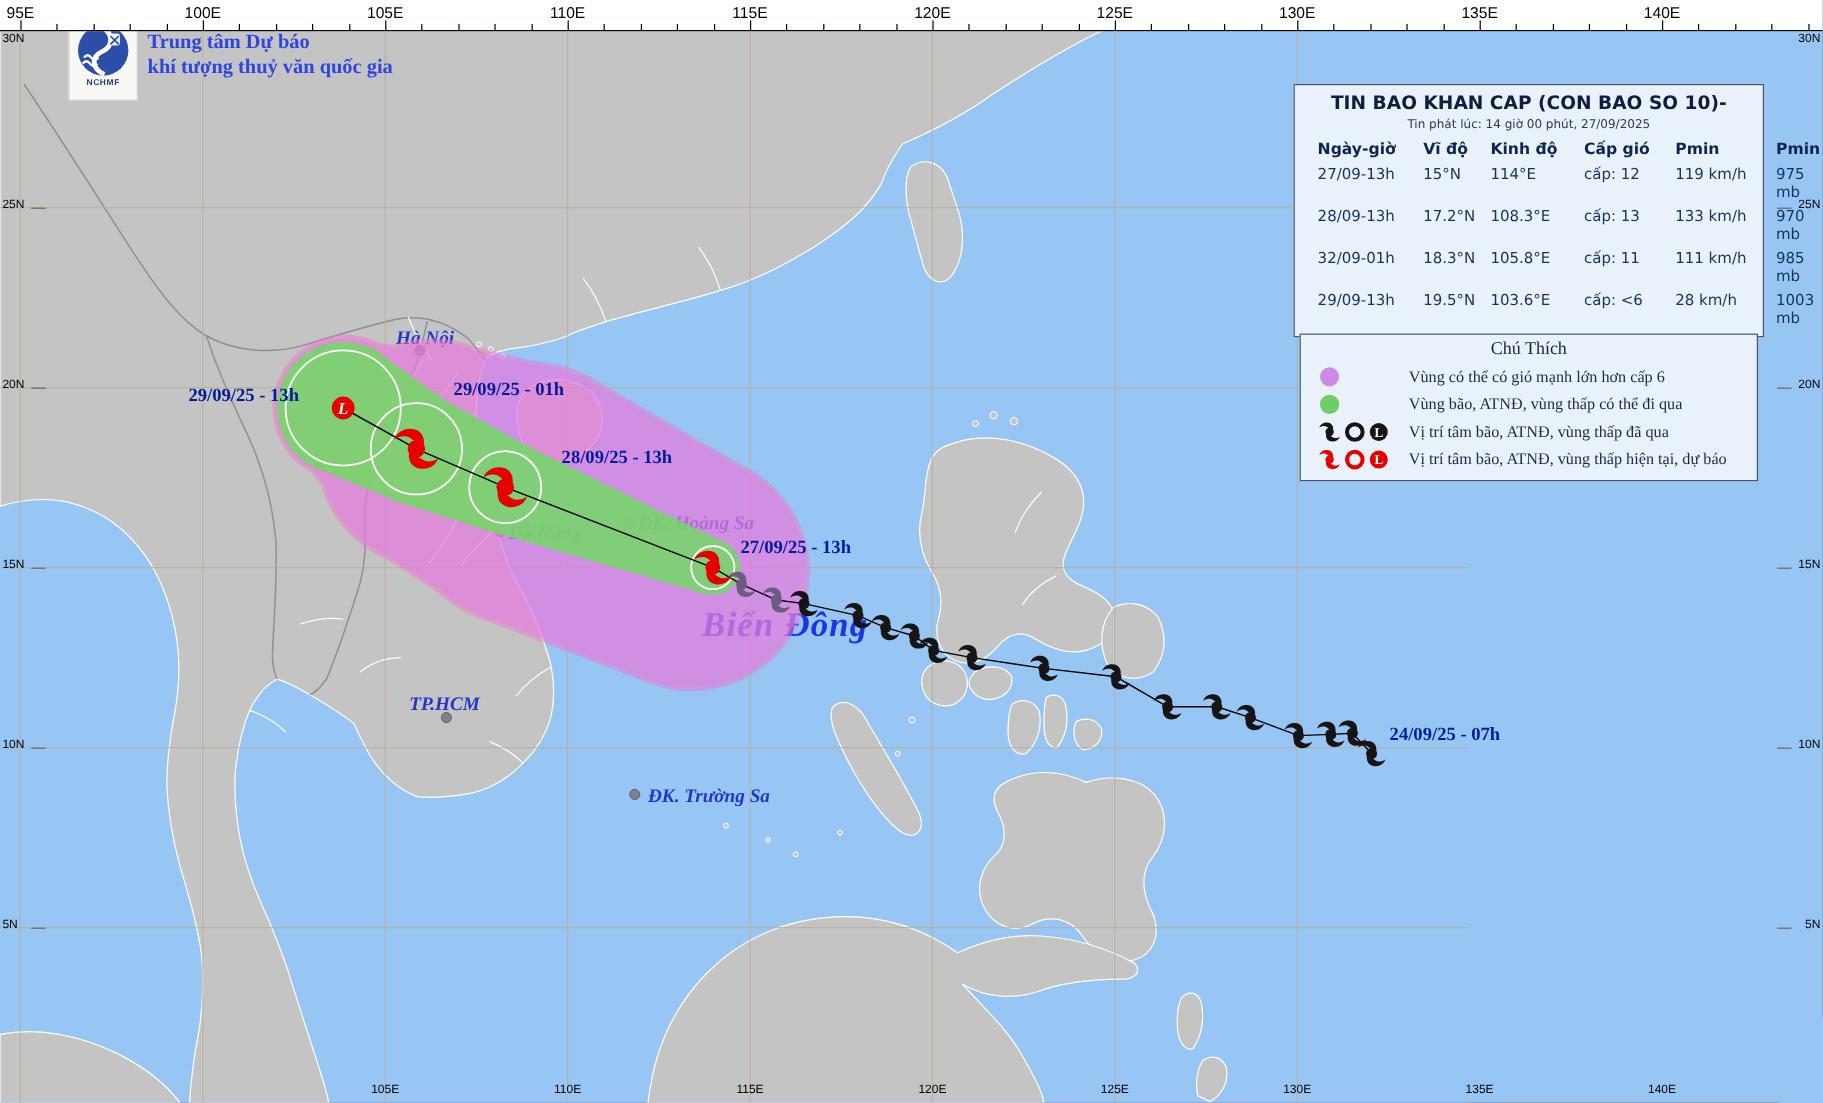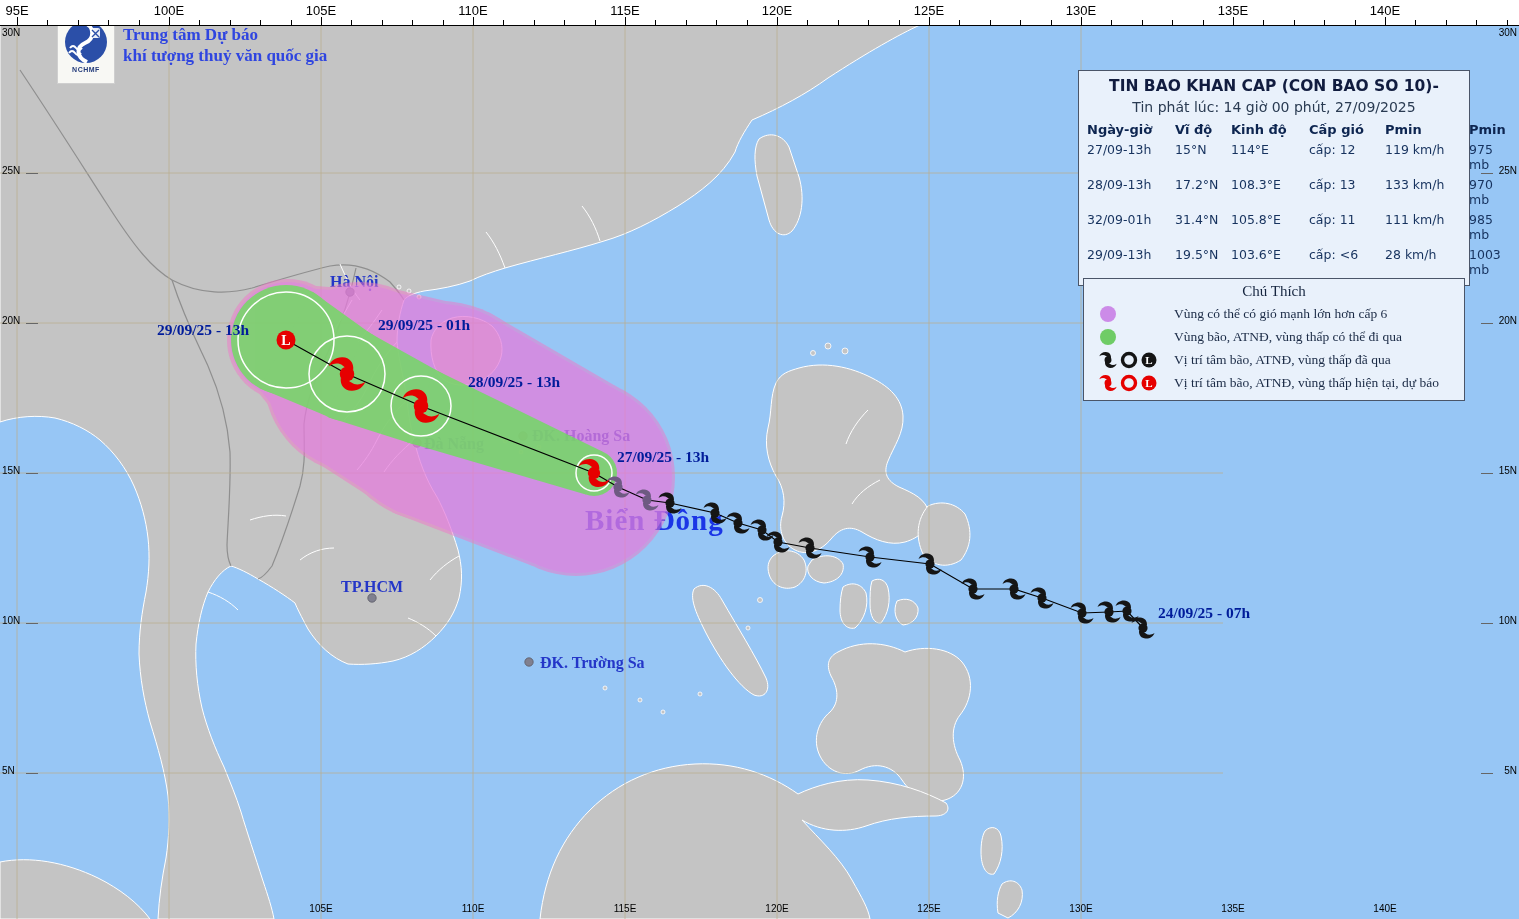--- a/index.html
+++ b/index.html
@@ -5,42 +5,42 @@
   html,body{margin:0;padding:0;background:#777;}
   #stage{position:relative;width:1519px;height:919px;overflow:hidden;background:#97C6F5;
          font-family:"Liberation Sans",sans-serif;}
   
   #axis-top{position:absolute;left:0;top:0;width:1519px;height:25px;background:#FFFFFF;
             border-bottom:1px solid #000;z-index:40;}
   .lon-lab{position:absolute;top:3px;font-size:13px;color:#000;transform:translateX(-50%);
            font-family:"Liberation Sans",sans-serif;}
   .tick{position:absolute;width:1px;background:#000;}
   
-  #map{position:absolute;left:0;top:26px;width:1223px;height:893px;overflow:hidden;}
+  #map{position:absolute;left:0;top:26px;width:1223px;height:893px;overflow:hidden;font-style:italic;}
   #map svg{position:absolute;left:0;top:0;}
   .edge-lab{position:absolute;font-size:10px;color:#000;z-index:30;font-family:"Liberation Sans",sans-serif;}
   .date-lab{position:absolute;font-family:"Liberation Serif",serif;font-weight:bold;
             font-size:15.5px;color:#001C9A;z-index:26;white-space:nowrap;}
   
   #agency{position:absolute;left:57px;top:16px;z-index:28;display:flex;align-items:flex-start;}
   #logo-box{width:56px;height:64px;background:#F8F8F4;border:1px solid #cfcfcf;
             display:flex;flex-direction:column;align-items:center;padding-top:2px;}
   #logo-name{font-size:7px;color:#223A7A;font-weight:bold;letter-spacing:.5px;margin-top:1px;
              font-family:"Liberation Sans",sans-serif;}
   #agency-text{margin-left:8px;font-family:"Liberation Serif",serif;font-weight:bold;
                color:#2F45E0;font-size:17px;line-height:21px;padding-top:8px;white-space:nowrap;}
   
   #info-box{position:absolute;left:1078px;top:70px;width:390px;background:#E9F1FB;
             border:1px solid #4A5568;z-index:35;padding:6px 0 8px 0;}
   #info-title{text-align:center;font-weight:bold;font-size:15.5px;color:#111C3F;
               font-family:"DejaVu Sans",sans-serif;}
-  #info-sub{text-align:center;font-size:14px;color:#2A3B52;margin-top:4px;
+  #info-sub{text-align:center;font-size:10px;color:#2A3B52;margin-top:4px;
             font-family:"DejaVu Sans",sans-serif;}
   .tbl-row{display:grid;grid-template-columns:88px 56px 78px 76px 84px 1fr;
-           padding:0 0 0 8px;font-family:"DejaVu Sans",sans-serif;}
+           padding:0 0 0 19px;font-family:"DejaVu Sans",sans-serif;}
   .tbl-head{font-weight:bold;font-size:13px;color:#0D2550;margin-top:7px;}
   .tbl-data{font-size:12.5px;color:#16325E;margin-top:5px;}
   
   #legend{position:absolute;left:1083px;top:278px;width:380px;background:#E9F1FB;
           border:1px solid #4A5568;z-index:35;padding:4px 0 6px 0;}
   #legend-title{text-align:center;font-family:Liberation Serif, serif;font-size:15px;
                 color:#15253F;margin-bottom:2px;}
   .lg-row{display:flex;align-items:center;height:23px;}
   .lg-icon{width:76px;display:flex;justify-content:flex-start;padding-left:14px;align-items:center;}
   .lg-text{font-family:"Liberation Serif",serif;font-size:13.5px;color:#1A2A45;white-space:nowrap;}
@@ -314,21 +314,21 @@
         <div class="tbl-row tbl-data">
           <div>28/09-13h</div>
           <div>17.2°N</div>
           <div>108.3°E</div>
           <div>cấp: 13</div>
           <div>133 km/h</div>
           <div>970 mb</div>
         </div>
         <div class="tbl-row tbl-data">
           <div>32/09-01h</div>
-          <div>31.4°N</div>
+          <div>18.3°N</div>
           <div>105.8°E</div>
           <div>cấp: 11</div>
           <div>111 km/h</div>
           <div>985 mb</div>
         </div>
         <div class="tbl-row tbl-data">
           <div>29/09-13h</div>
           <div>19.5°N</div>
           <div>103.6°E</div>
           <div>cấp: &lt;6</div>

